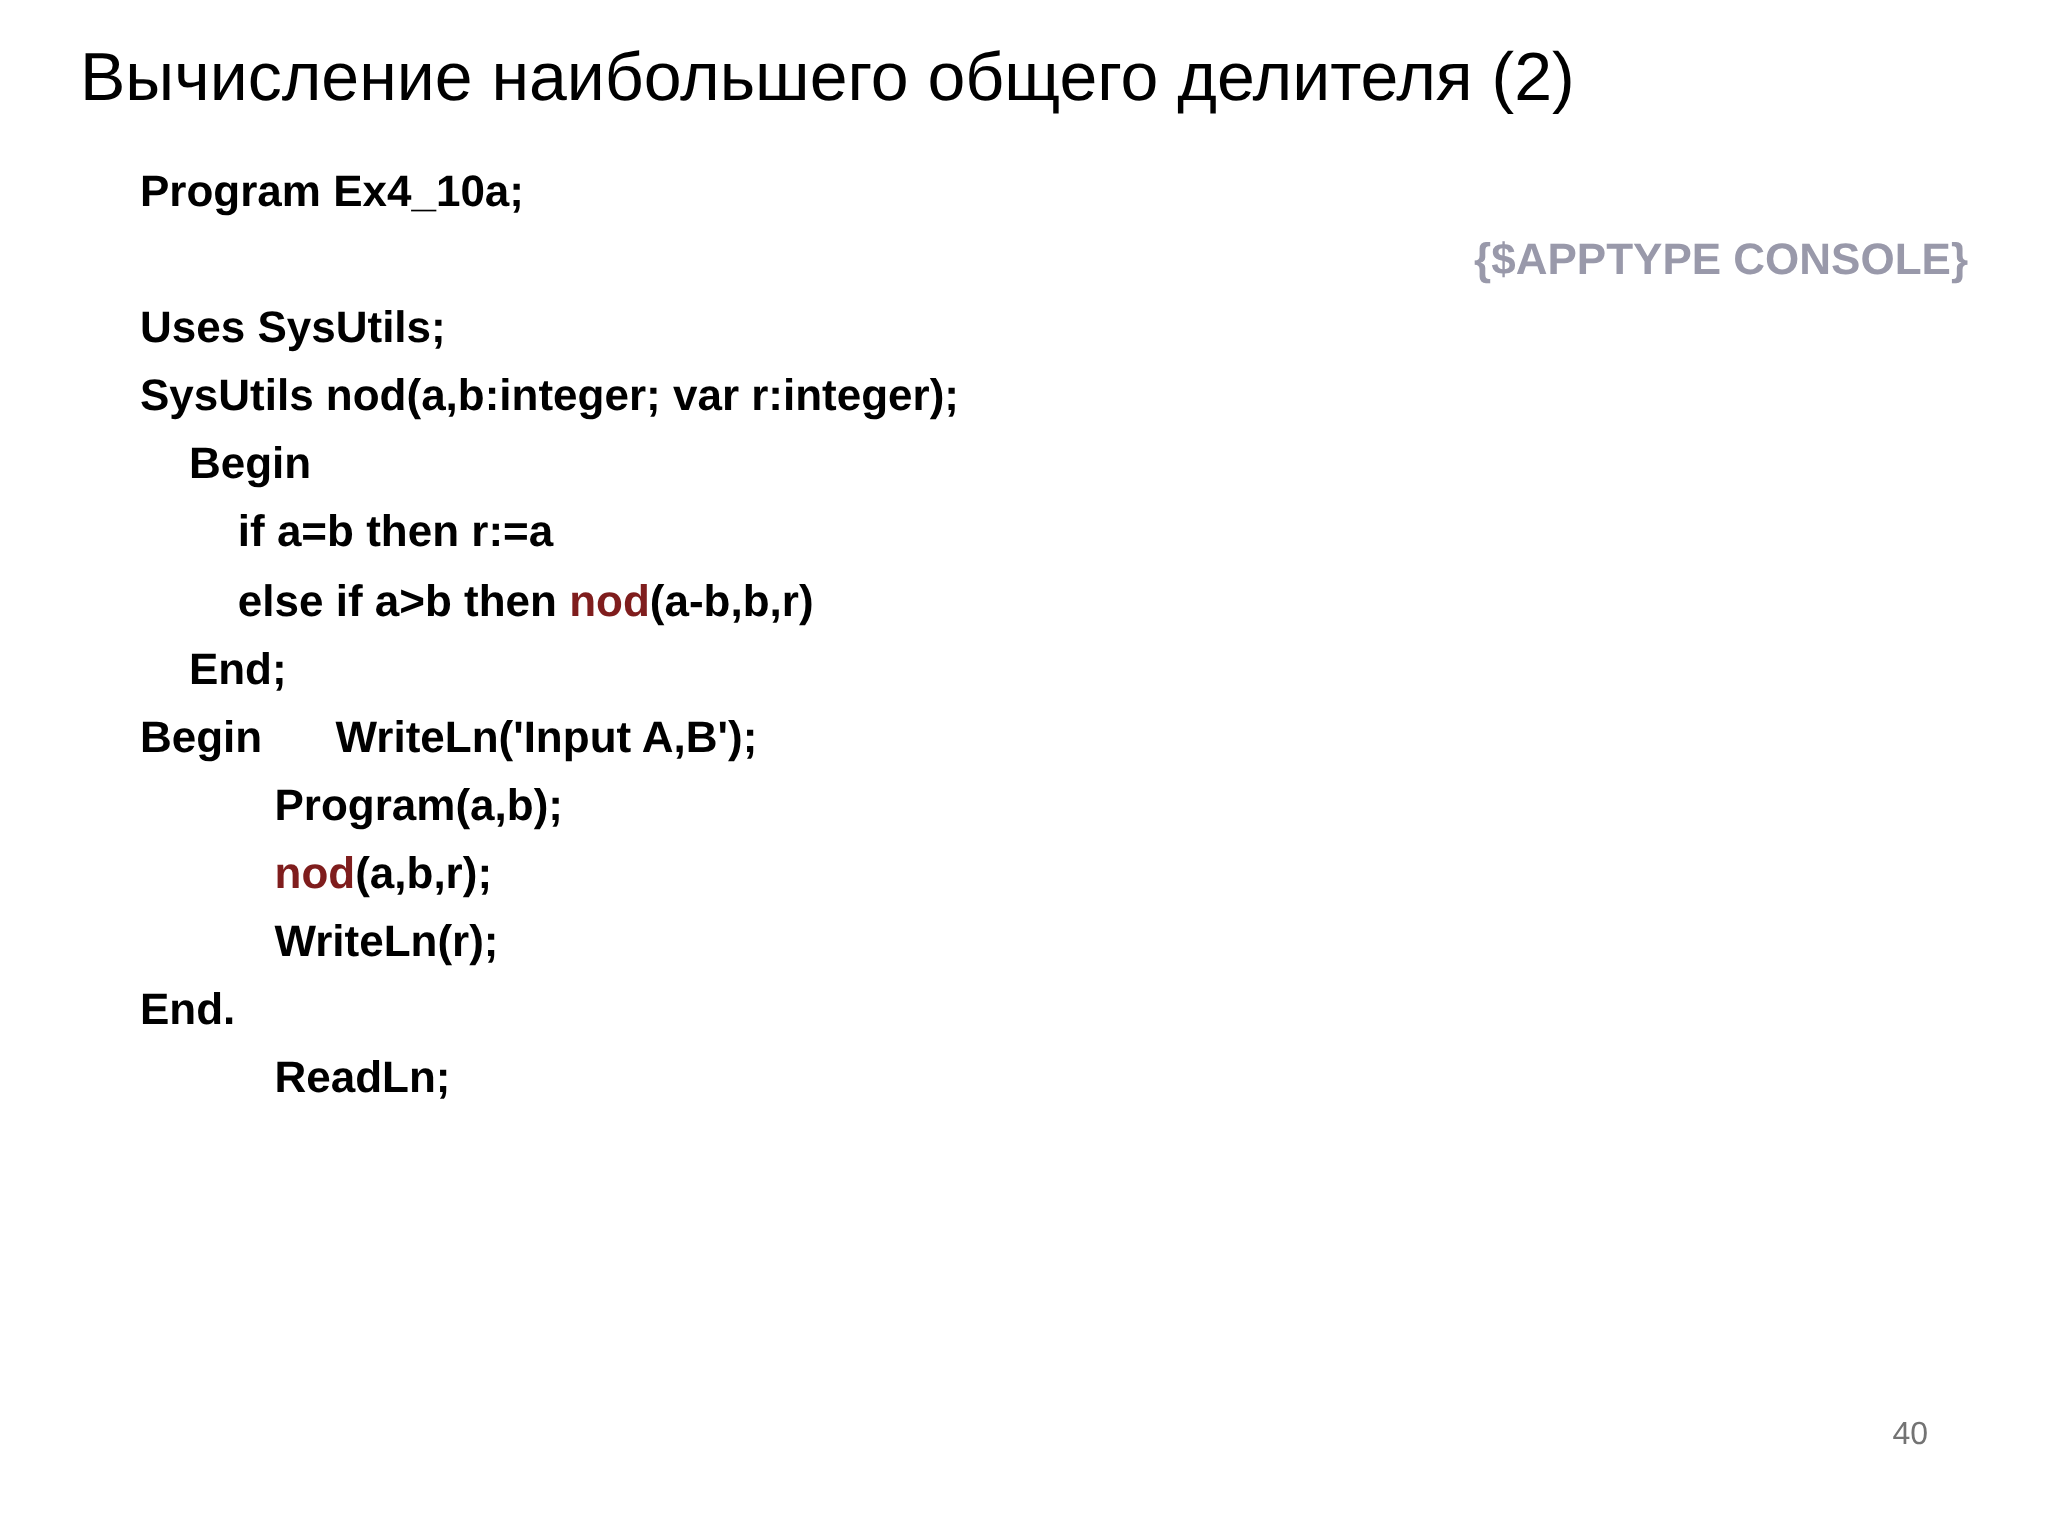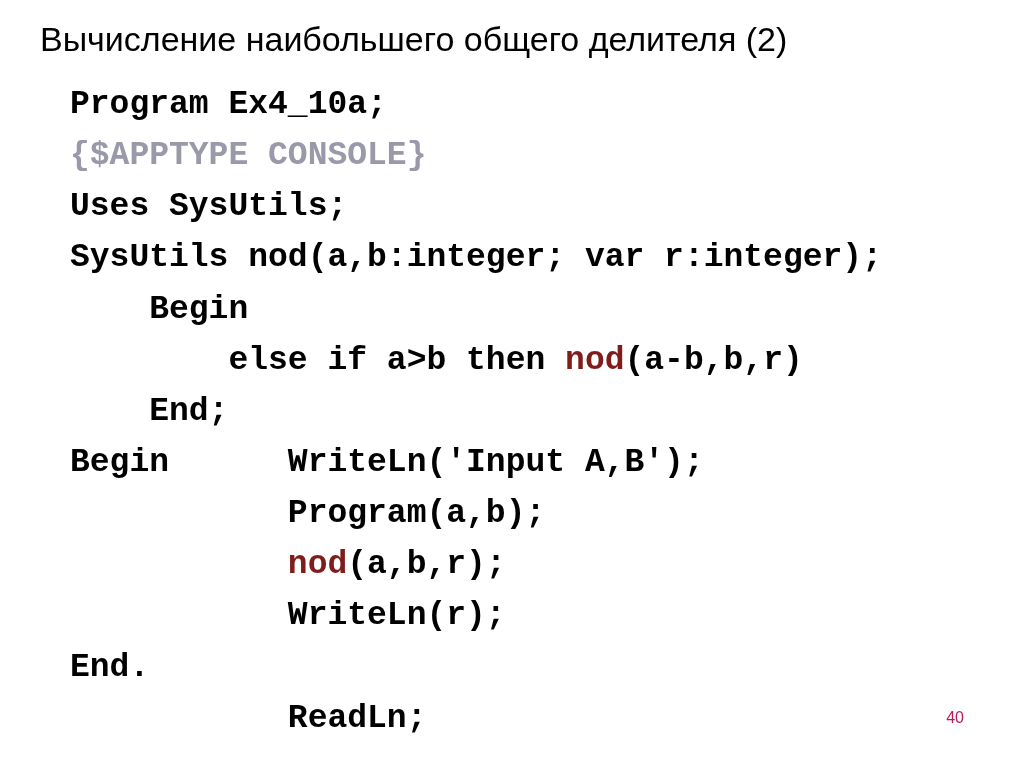--- a/index.html
+++ b/index.html
@@ -16,56 +16,58 @@
       padding: 20px 40px;
     }
     .title {
       font-size: 34px;
       font-weight: normal;
       color: #000000;
       margin-bottom: 20px;
       font-family: Arial, sans-serif;
     }
     .code-block {
-      font-family: Liberation Mono, monospace;
-      font-size: 33px;
+      font-family: Liberation Sans, sans-serif;
+      font-size: 22px;
       font-weight: bold;
       line-height: 1.55;
       color: #000000;
       padding-left: 30px;
     }
     .code-line {
       white-space: pre;
     }
     .gray-text {
       color: #9999aa;
+      text-align: right;
     }
     .red-text {
       color: #7f1d1d;
     }
     .page-number {
       position: absolute;
       bottom: 40px;
       right: 60px;
       font-size: 16px;
-      color: #be185d;
+      color: #737373;
       font-family: Arial, sans-serif;
     }
   </style>
 </head>
 <body>
 
 <h1 class="title">Вычисление наибольшего общего делителя (2)</h1>
 
 <div class="code-block">
   <div class="code-line">Program Ex4_10a;</div>
   <div class="code-line gray-text">{$APPTYPE CONSOLE}</div>
   <div class="code-line">Uses SysUtils;</div>
   <div class="code-line">SysUtils nod(a,b:integer; var r:integer);</div>
   <div class="code-line">    Begin</div>
+  <div class="code-line">        if a=b then r:=a</div>
   <div class="code-line"><span>        else if a&gt;b then </span><span class="red-text">nod</span><span>(a-b,b,r)</span></div>
   <div class="code-line">    End;</div>
   <div class="code-line">Begin      WriteLn('Input A,B');</div>
   <div class="code-line">           Program(a,b);</div>
   <div class="code-line"><span>           </span><span class="red-text">nod</span><span>(a,b,r);</span></div>
   <div class="code-line">           WriteLn(r);</div>
   <div class="code-line">End.</div>
   <div class="code-line">           ReadLn;</div>
 </div>
 

